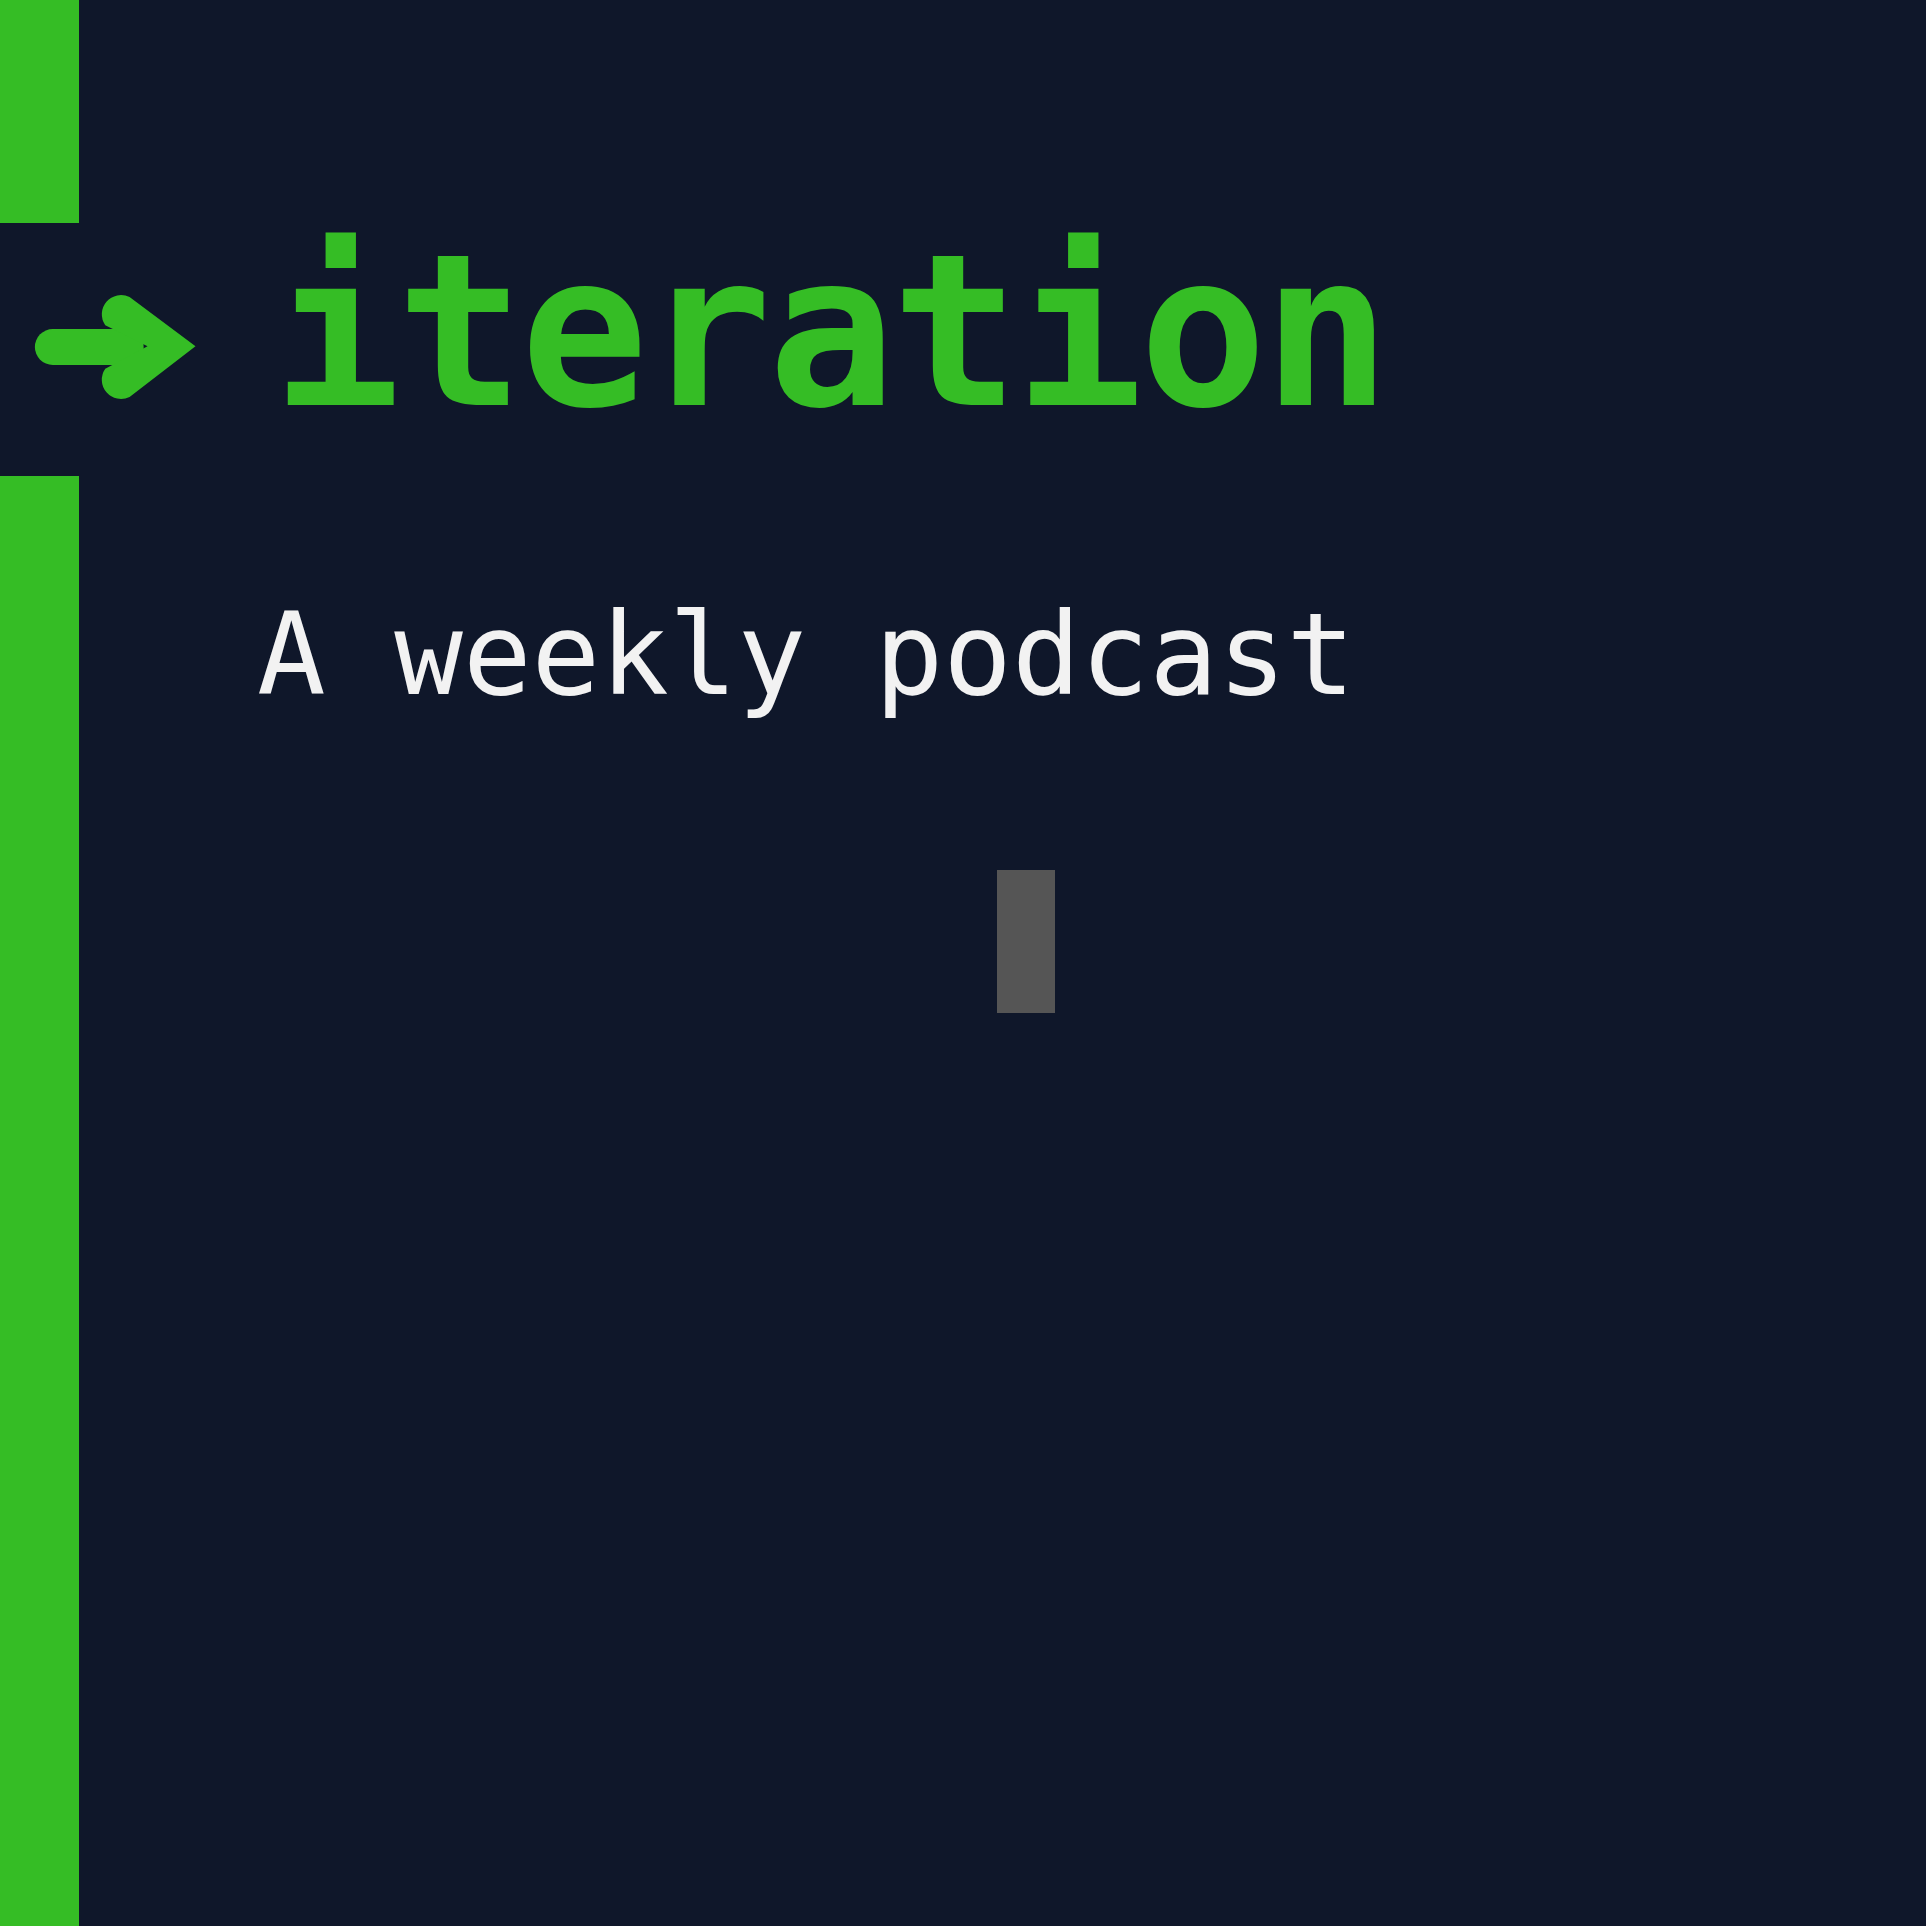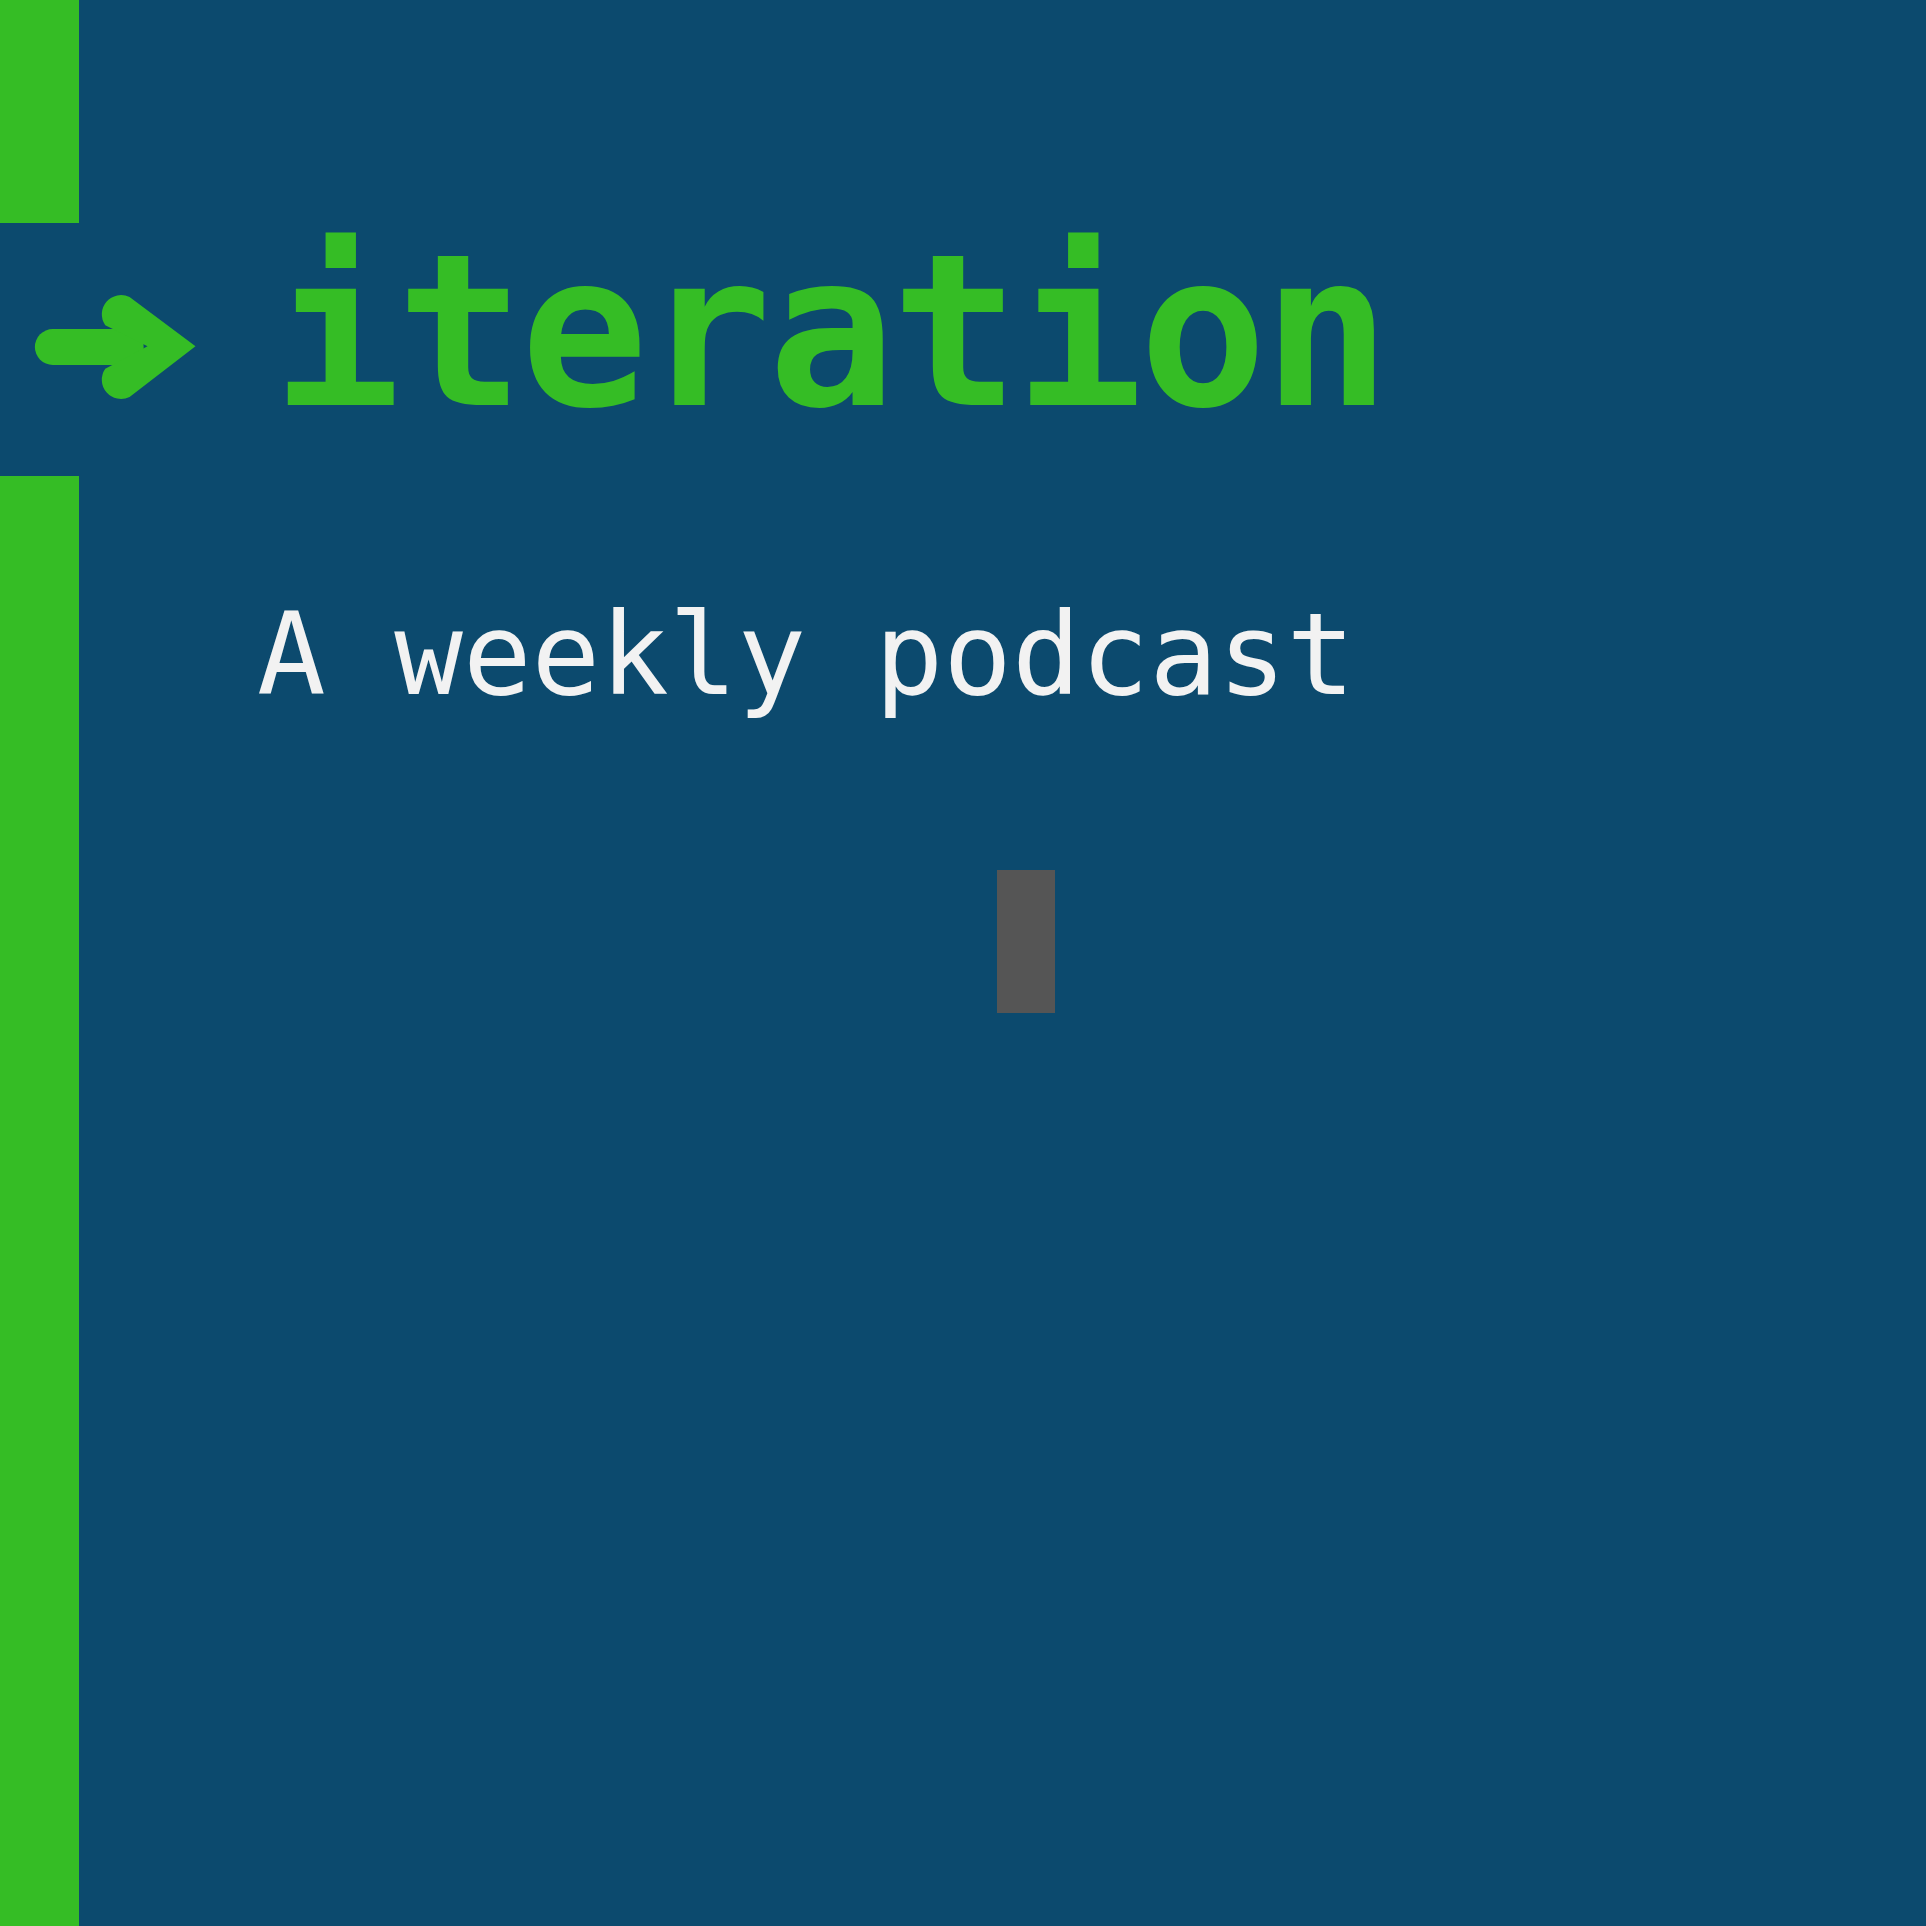--- a/index.html
+++ b/index.html
@@ -90,21 +90,21 @@
     left: 997px;
     top: 870px;
     width: 58px;
     height: 143px;
     background: #555555;
   }
 </style>
 </head>
 <body>
 
-<div id="cover" style="background: #0c4a6e;">
+<div id="cover" style="background: #0f172a;">
 
   <div class="rail rail-top" style="background: rgb(53, 189, 37);"></div>
 
   <div class="rail rail-bottom" style="background: rgb(53, 189, 37);"></div>
 
   <div class="prompt-arrow" style="color: rgb(53, 189, 37);">
     <svg viewBox="0 0 260 200" xmlns="http://www.w3.org/2000/svg" aria-hidden="true">
       <g fill="currentColor">
         <rect x="4" y="72" width="170" height="56" rx="28" ry="28"></rect>
         <path d="M152 22 L255 99 L152 178 L152 178

